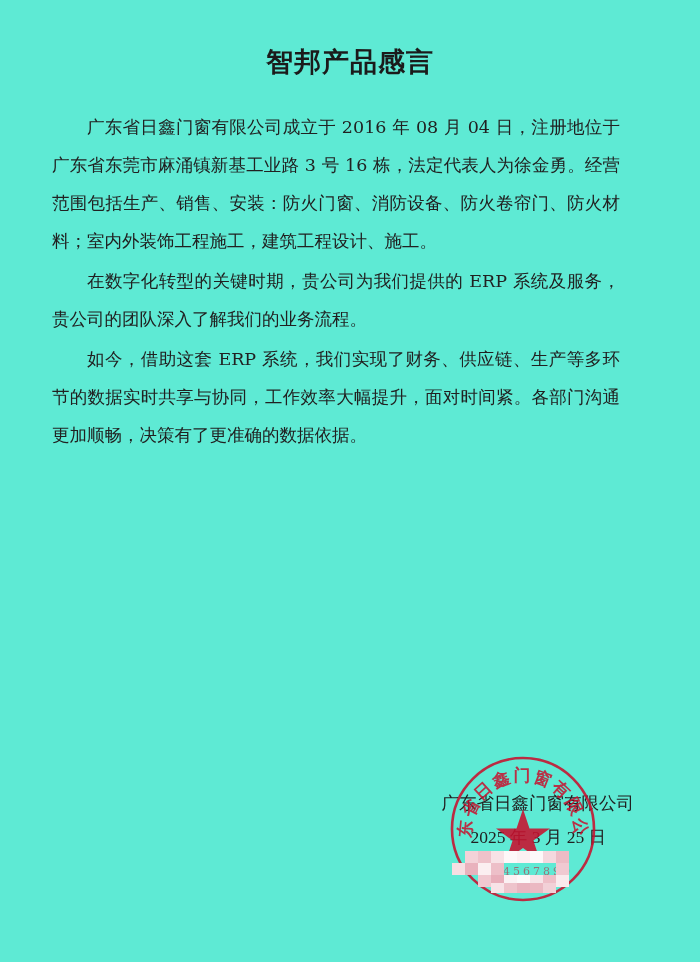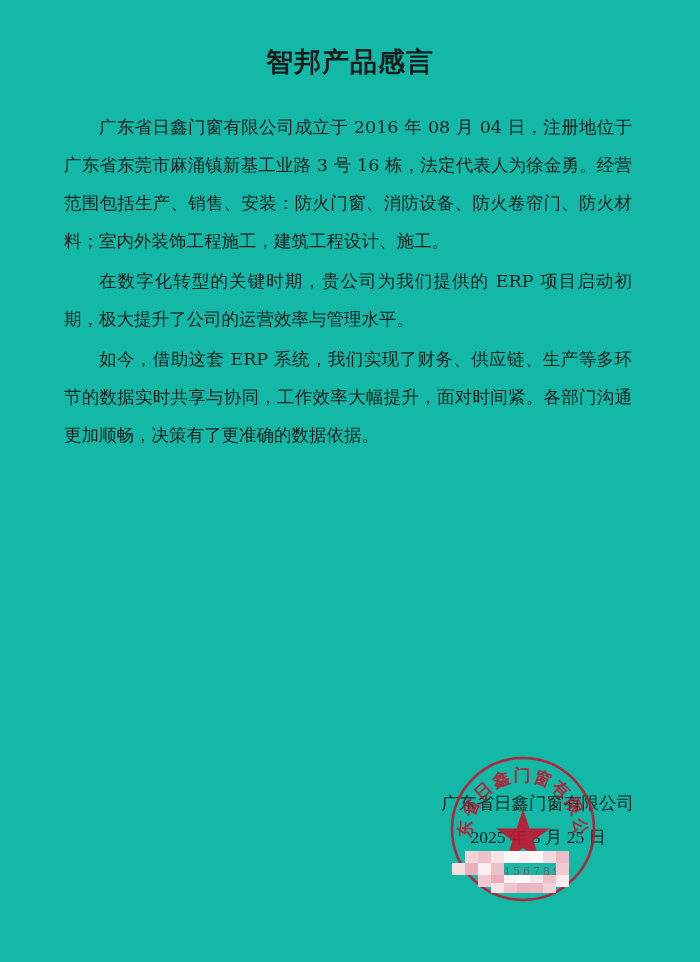--- a/index.html
+++ b/index.html
@@ -7,21 +7,21 @@
     padding: 0;
     background: #ffffff;
   }
   body {
     font-family: "DejaVu Serif", "Liberation Serif", serif;
   }
   .page {
     position: relative;
     width: 700px;
     height: 962px;
-    background: #14b8a6;
+    background: #5eead4;
     overflow: hidden;
   }
 
   
   .doc-title {
     position: absolute;
     top: 44px;
     left: 0;
     width: 700px;
     text-align: center;
@@ -29,21 +29,21 @@
     font-weight: bold;
     letter-spacing: 1px;
     color: #1b1b1b;
     font-family: "DejaVu Serif", "Liberation Serif", serif;
   }
 
   
   .body-block {
     position: absolute;
     top: 108px;
-    left: 64px;
+    left: 52px;
     width: 568px;
   }
   .para {
     font-size: 17.5px;
     line-height: 38px;
     color: #212121;
     text-align: justify;
     text-justify: inter-ideograph;
     text-indent: 2em;
     margin: 0 0 0 0;
@@ -102,21 +102,21 @@
 </style>
 </head>
 <body>
 
 <div class="page">
 
   <div class="doc-title">智邦产品感言</div>
 
   <div class="body-block">
     <p class="para">广东省日鑫门窗有限公司成立于 2016 年 08 月 04 日，注册地位于广东省东莞市麻涌镇新基工业路 3 号 16 栋，法定代表人为徐金勇。经营范围包括生产、销售、安装：防火门窗、消防设备、防火卷帘门、防火材料；室内外装饰工程施工，建筑工程设计、施工。</p>
-    <p class="para p-gap">在数字化转型的关键时期，贵公司为我们提供的 ERP 项目启动初期，极大提升了公司的运营效率与管理水平。</p>
+    <p class="para p-gap">在数字化转型的关键时期，贵公司为我们提供的 ERP 系统及服务，贵公司的团队深入了解我们的业务流程。</p>
     <p class="para p-gap">如今，借助这套 ERP 系统，我们实现了财务、供应链、生产等多环节的数据实时共享与协同，工作效率大幅提升，面对时间紧。各部门沟通更加顺畅，决策有了更准确的数据依据。</p>
   </div>
 
   <div class="sign-block">
     <div class="sign-company">广东省日鑫门窗有限公司</div>
     <div class="sign-date">2025 年 3 月 25 日</div>
   </div>
 
   <div class="seal">
     <svg width="152" height="152" viewBox="0 0 152 152" xmlns="http://www.w3.org/2000/svg">

